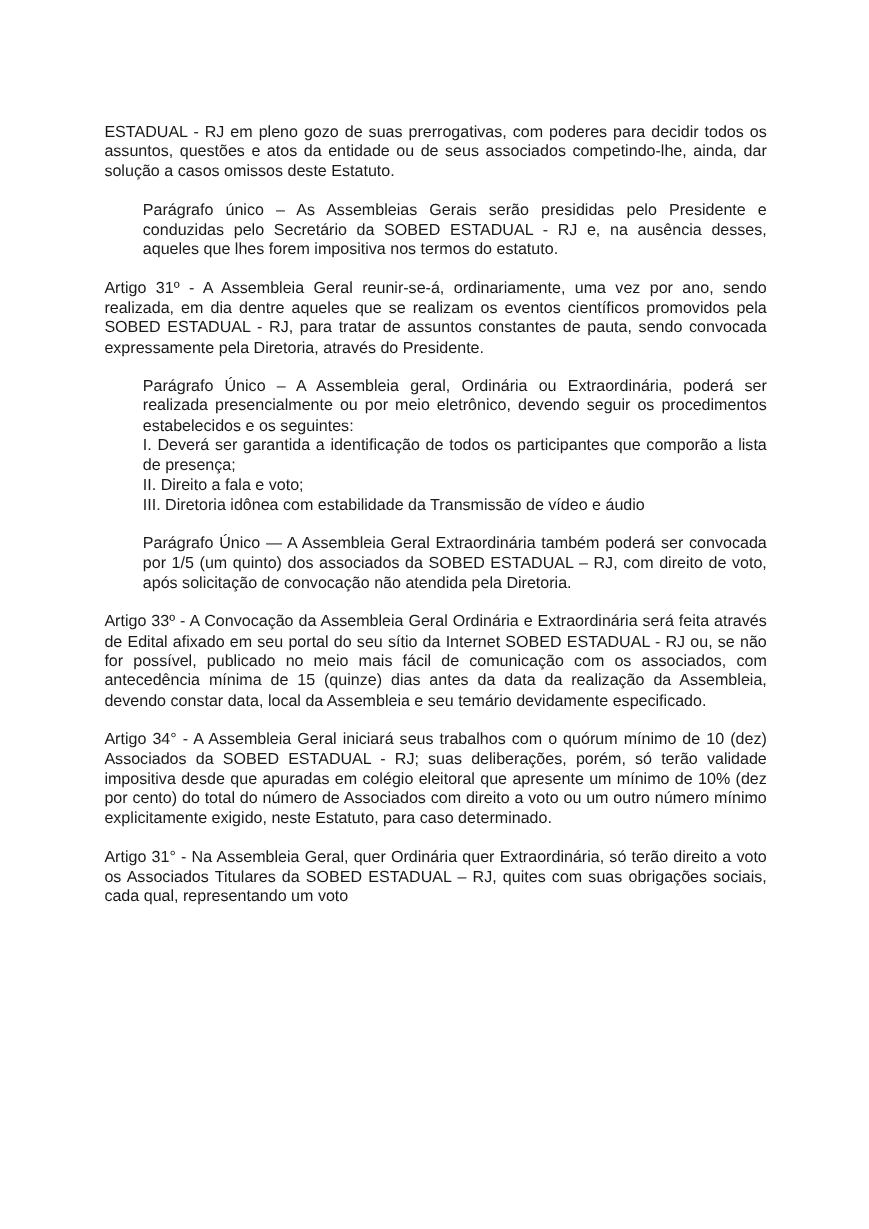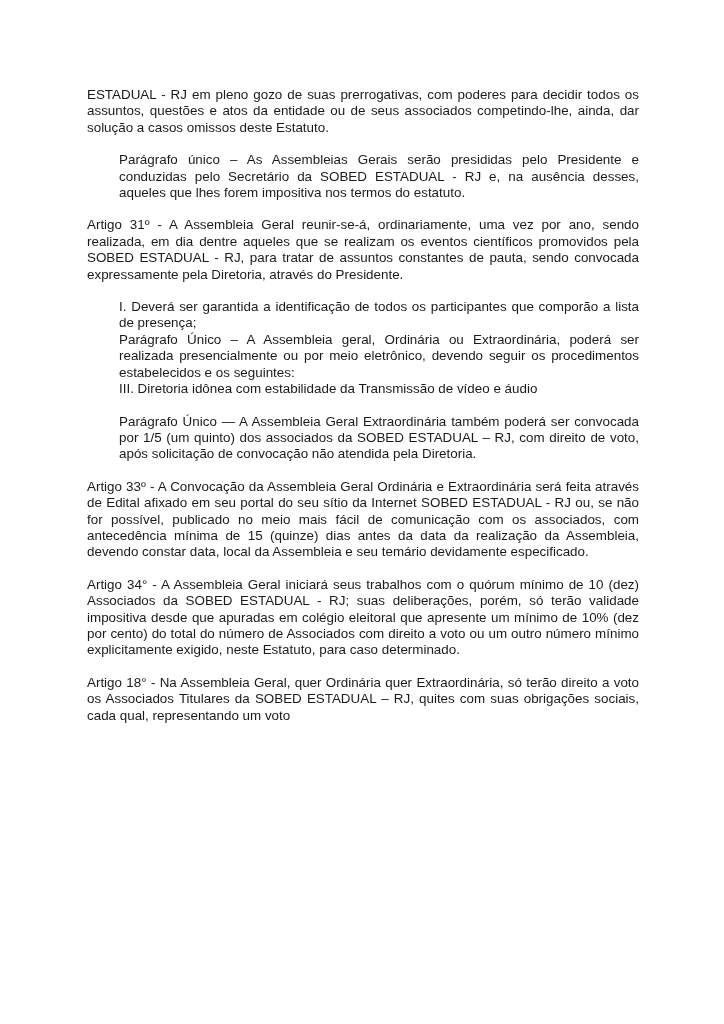--- a/index.html
+++ b/index.html
@@ -11,21 +11,21 @@
       width: 724px;
       height: 1024px;
       position: relative;
       overflow: hidden;
       font-family: "Liberation Sans", sans-serif;
       color: #1a1a1a;
     }
     .page {
       position: absolute;
       left: 87px;
-      top: 87px;
+      top: 102px;
       width: 552px;
       font-size: 13.4px;
       line-height: 16.4px;
     }
     p {
       margin: 0;
       text-align: justify;
     }
     .art { margin-bottom: 16px; }
     .para {
@@ -41,29 +41,30 @@
 <div class="page">
   <p class="art">ESTADUAL - RJ em pleno gozo de suas prerrogativas, com poderes para decidir todos os assuntos, questões e atos da entidade ou de seus associados competindo-lhe, ainda, dar solução a casos omissos deste Estatuto.</p>
 
   <div class="para">
     <p>Parágrafo único – As Assembleias Gerais serão presididas pelo Presidente e conduzidas pelo Secretário da SOBED ESTADUAL - RJ e, na ausência desses, aqueles que lhes forem impositiva nos termos do estatuto.</p>
   </div>
 
   <p class="art">Artigo 31º - A Assembleia Geral reunir-se-á, ordinariamente, uma vez por ano, sendo realizada, em dia dentre aqueles que se realizam os eventos científicos promovidos pela SOBED ESTADUAL - RJ, para tratar de assuntos constantes de pauta, sendo convocada expressamente pela Diretoria, através do Presidente.</p>
 
   <div class="para">
+    <p>Parágrafo Único – A Assembleia geral, Ordinária ou Extraordinária, poderá ser realizada presencialmente ou por meio eletrônico, devendo seguir os procedimentos estabelecidos e os seguintes:</p>
     <p class="">I. Deverá ser garantida a identificação de todos os participantes que comporão a lista de presença;</p>
-    <p>Parágrafo Único – A Assembleia geral, Ordinária ou Extraordinária, poderá ser realizada presencialmente ou por meio eletrônico, devendo seguir os procedimentos estabelecidos e os seguintes:</p>
+    <p class="list-line">II. Direito a fala e voto;</p>
     <p class="list-line">III. Diretoria idônea com estabilidade da Transmissão de vídeo e áudio</p>
   </div>
 
 
   <div class="para">
     <p>Parágrafo Único — A Assembleia Geral Extraordinária também poderá ser convocada por 1/5 (um quinto) dos associados da SOBED ESTADUAL – RJ, com direito de voto, após solicitação de convocação não atendida pela Diretoria.</p>
   </div>
 
   <p class="art">Artigo 33º - A Convocação da Assembleia Geral Ordinária e Extraordinária será feita através de Edital afixado em seu portal do seu sítio da Internet SOBED ESTADUAL - RJ ou, se não for possível, publicado no meio mais fácil de comunicação com os associados, com antecedência mínima de 15 (quinze) dias antes da data da realização da Assembleia, devendo constar data, local da Assembleia e seu temário devidamente especificado.</p>
 
 
   <p class="art">Artigo 34° - A Assembleia Geral iniciará seus trabalhos com o quórum mínimo de 10 (dez) Associados da SOBED ESTADUAL - RJ; suas deliberações, porém, só terão validade impositiva desde que apuradas em colégio eleitoral que apresente um mínimo de 10% (dez por cento) do total do número de Associados com direito a voto ou um outro número mínimo explicitamente exigido, neste Estatuto, para caso determinado.</p>
 
-  <p class="art">Artigo 18° - Na Assembleia Geral, quer Ordinária quer Extraordinária, só terão direito a voto os Associados Titulares da SOBED ESTADUAL – RJ, quites com suas obrigações sociais, cada qual, representando um voto</p>
+  <p class="art">Artigo 31° - Na Assembleia Geral, quer Ordinária quer Extraordinária, só terão direito a voto os Associados Titulares da SOBED ESTADUAL – RJ, quites com suas obrigações sociais, cada qual, representando um voto</p>
 </div>
 
 </body></html>

